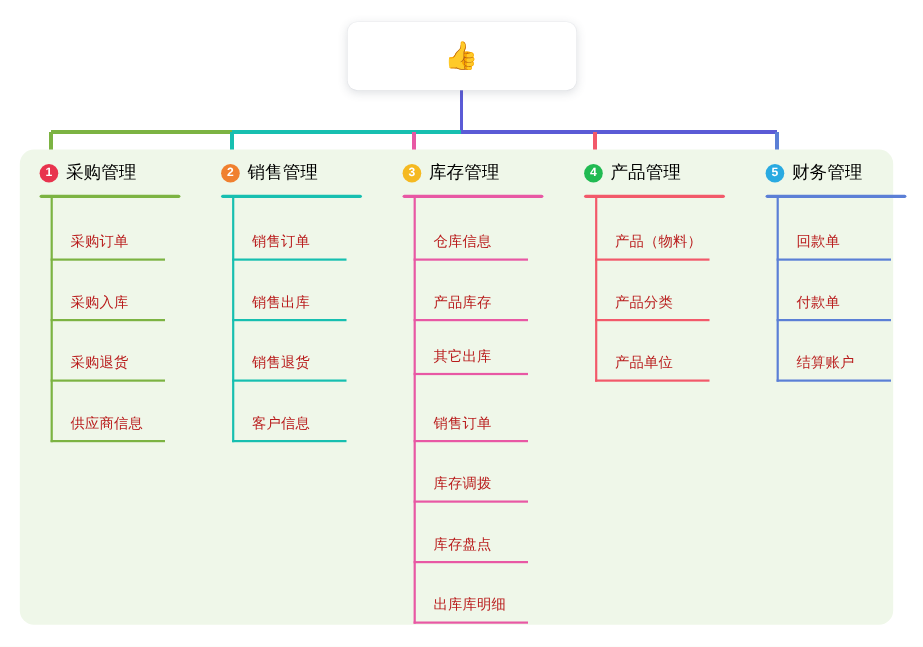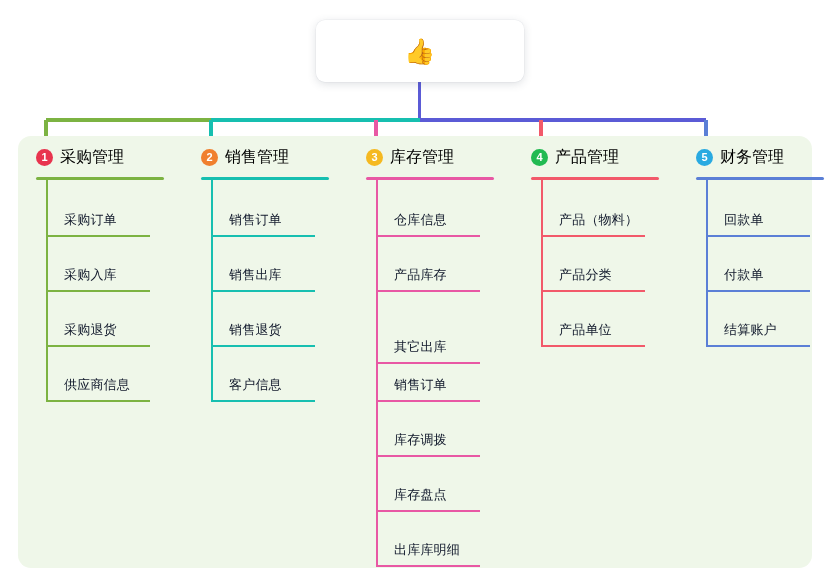--- a/index.html
+++ b/index.html
@@ -45,21 +45,21 @@
     flex:0 0 auto;
   }
   .col-name{font-size:16px;color:#000000;white-space:nowrap;}
   .head-rule{position:absolute;left:9px;top:37px;width:128px;height:3px;border-radius:2px;}
 
   
   .spine{position:absolute;left:19px;top:40px;width:2px;}
   .leaf{position:absolute;left:19px;width:104px;height:42px;}
   .leaf-label{
     position:absolute;left:18px;bottom:8px;
-    font-size:13px;color:#0f172a;white-space:nowrap;letter-spacing:.2px;
+    font-size:13px;color:#b91c1c;white-space:nowrap;letter-spacing:.2px;
   }
   .leaf-rule{position:absolute;left:0;bottom:0;width:100%;height:1.6px;}
 </style>
 </head>
 <body>
 
 <div id="stage">
 
   <svg id="connector-layer" class="conn" width="839" height="588" style="left:0;top:0;">
       <line x1="419.5" y1="82" x2="419.5" y2="120" stroke="#5b5bd6" stroke-width="3.5" shape-rendering="crispEdges"></line>
@@ -139,21 +139,21 @@
         <div class="head-rule" style="background: rgb(232, 88, 164);"></div>
         <div class="spine" style="background: rgb(232, 88, 164); height: 387px;"></div>
         <div class="leaf" style="top: 55px;">
           <span class="leaf-label">仓库信息</span>
           <div class="leaf-rule" style="background: rgb(232, 88, 164);"></div>
         </div>
         <div class="leaf" style="top: 110px;">
           <span class="leaf-label">产品库存</span>
           <div class="leaf-rule" style="background: rgb(232, 88, 164);"></div>
         </div>
-        <div class="leaf" style="top: 182px;">
+        <div class="leaf" style="top: 159px;">
           <span class="leaf-label">其它出库</span>
           <div class="leaf-rule" style="background: rgb(232, 88, 164);"></div>
         </div>
         <div class="leaf" style="top: 220px;">
           <span class="leaf-label">销售订单</span>
           <div class="leaf-rule" style="background: rgb(232, 88, 164);"></div>
         </div>
         <div class="leaf" style="top: 275px;">
           <span class="leaf-label">库存调拨</span>
           <div class="leaf-rule" style="background: rgb(232, 88, 164);"></div>

